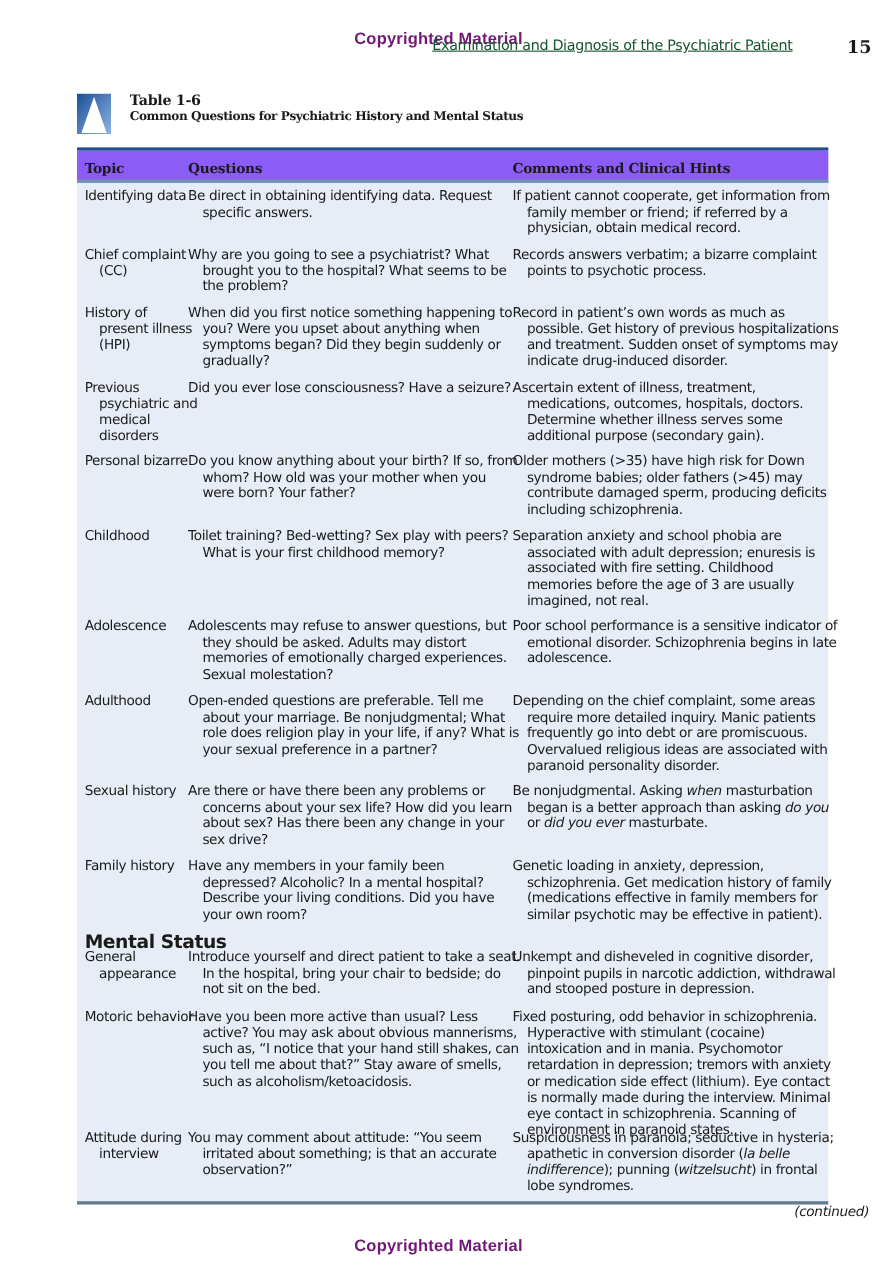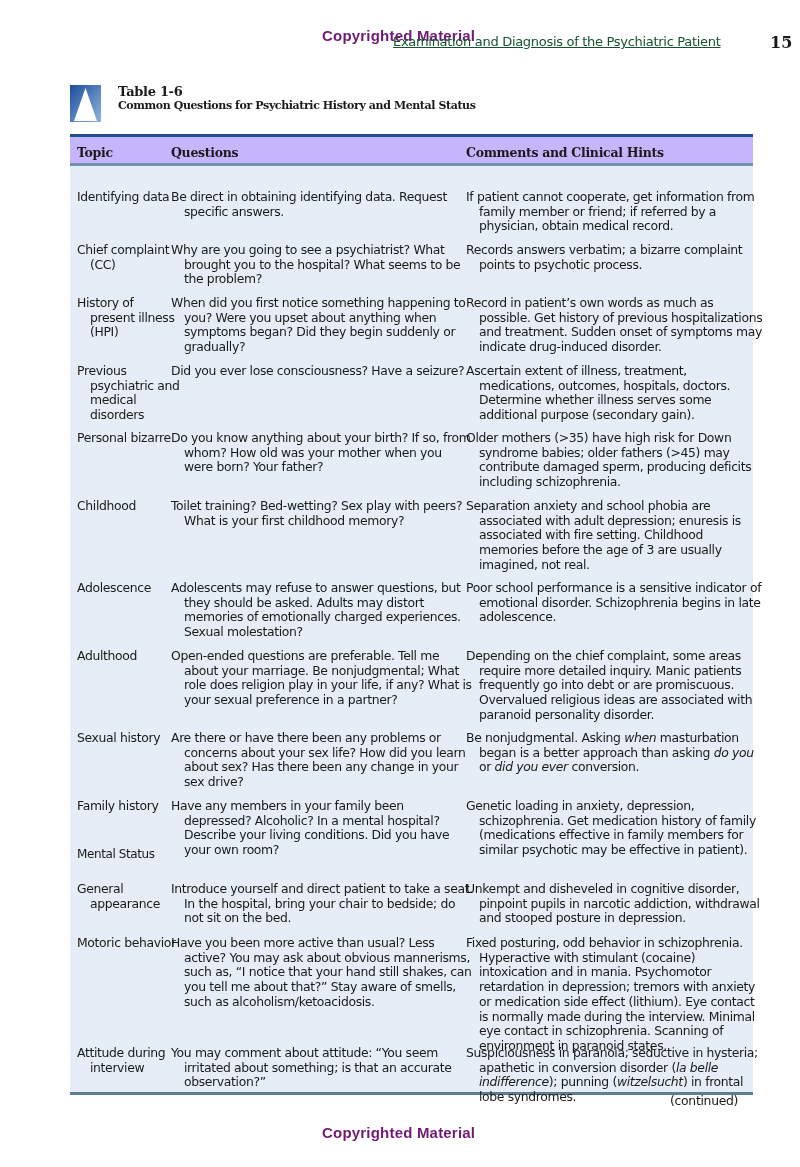--- a/index.html
+++ b/index.html
@@ -13,33 +13,33 @@
                   font-family: "DejaVu Sans", sans-serif; letter-spacing: -0.3px; text-decoration: underline; }
   .page-number { position: absolute; left: 770px; top: 33px; font-size: 16px; font-weight: bold;
                  font-family: "DejaVu Serif", serif; }
   .table-icon { position: absolute; left: 70px; top: 85px; width: 31px; height: 37px; }
   .table-label { position: absolute; left: 118px; top: 84px; font-size: 13px; font-weight: bold;
                  font-family: "DejaVu Serif", serif; letter-spacing: -0.3px; }
   .table-title { position: absolute; left: 118px; top: 99px; font-size: 11px; font-weight: bold;
                  font-family: "DejaVu Serif", serif; letter-spacing: -0.4px; }
   .table-wrap { position: absolute; left: 70px; top: 134px; width: 683px; height: 955px;
                 background: #e6edf6; border-top: 3px solid #1f4f8f; border-bottom: 3px solid #5f7e93; }
-  .thead { position: absolute; left: 0; top: 0; width: 683px; height: 26px; background: #c4b5fd;
+  .thead { position: absolute; left: 0; top: 0; width: 683px; height: 26px; background: #8b5cf6;
            border-bottom: 3px solid #6e93ad; }
   .th { position: absolute; top: 8px; font-size: 12.5px; font-weight: bold; font-family: "DejaVu Serif", serif;
         letter-spacing: -0.3px; }
   .th-topic { left: 7px; } .th-q { left: 101px; text-align: right; } .th-c { left: 396px; }
   .row { position: absolute; left: 0; width: 683px; font-size: 12.4px; line-height: 14.7px; letter-spacing: -0.35px; }
   .cell { position: absolute; top: 0; }
   .c-topic { left: 7px; width: 90px; }
   .c-q { left: 101px; width: 290px; }
   .c-c { left: 396px; width: 286px; }
-  .hang { padding-left: 13px; text-indent: -13px; margin-top: 19px; }
-  .section { position: absolute; left: 7px; font-size: 12px; font-weight: normal; letter-spacing: -0.4px; }
-  .continued { position: absolute; left: 670px; top: 1093px; font-size: 12.4px; letter-spacing: -0.3px; }
+  .hang { padding-left: 13px; text-indent: -13px; }
+  .section { position: absolute; left: 7px; font-size: 17px; font-weight: bold; letter-spacing: -0.4px; }
+  .continued { position: absolute; left: 722px; top: 1093px; font-size: 12.4px; font-style: italic; letter-spacing: -0.3px; }
   em { font-style: italic; }
 </style>
 </head>
 <body>
 
 <div class="watermark wm-top">Copyrighted Material</div>
 <div class="running-head">Examination and Diagnosis of the Psychiatric Patient</div>
 <div class="page-number">15</div>
 
 <svg class="table-icon" viewBox="0 0 31 37">
@@ -98,21 +98,21 @@
     <div class="cell c-c hang">Poor school performance is a sensitive indicator of emotional disorder. Schizophrenia begins in late adolescence.</div>
   </div>
   <div class="row" style="top:493px">
     <div class="cell c-topic hang">Adulthood</div>
     <div class="cell c-q hang">Open-ended questions are preferable. Tell me about your marriage. Be nonjudgmental; What role does religion play in your life, if any? What is your sexual preference in a partner?</div>
     <div class="cell c-c hang">Depending on the chief complaint, some areas require more detailed inquiry. Manic patients frequently go into debt or are promiscuous. Overvalued religious ideas are associated with paranoid personality disorder.</div>
   </div>
   <div class="row" style="top:575px">
     <div class="cell c-topic hang">Sexual history</div>
     <div class="cell c-q hang">Are there or have there been any problems or concerns about your sex life? How did you learn about sex? Has there been any change in your sex drive?</div>
-    <div class="cell c-c hang"><span>Be nonjudgmental. Asking </span><em>when</em><span> masturbation began is a better approach than asking </span><em>do you</em><span> or </span><em>did you ever</em><span> conversion.</span></div>
+    <div class="cell c-c hang"><span>Be nonjudgmental. Asking </span><em>when</em><span> masturbation began is a better approach than asking </span><em>do you</em><span> or </span><em>did you ever</em><span> masturbate.</span></div>
   </div>
   <div class="row" style="top:643px">
     <div class="cell c-topic hang">Family history</div>
     <div class="cell c-q hang">Have any members in your family been depressed? Alcoholic? In a mental hospital? Describe your living conditions. Did you have your own room?</div>
     <div class="cell c-c hang">Genetic loading in anxiety, depression, schizophrenia. Get medication history of family (medications effective in family members for similar psychotic may be effective in patient).</div>
   </div>
 
   <div class="section" style="top:710px">Mental Status</div>
 
   <div class="row" style="top:726px">

